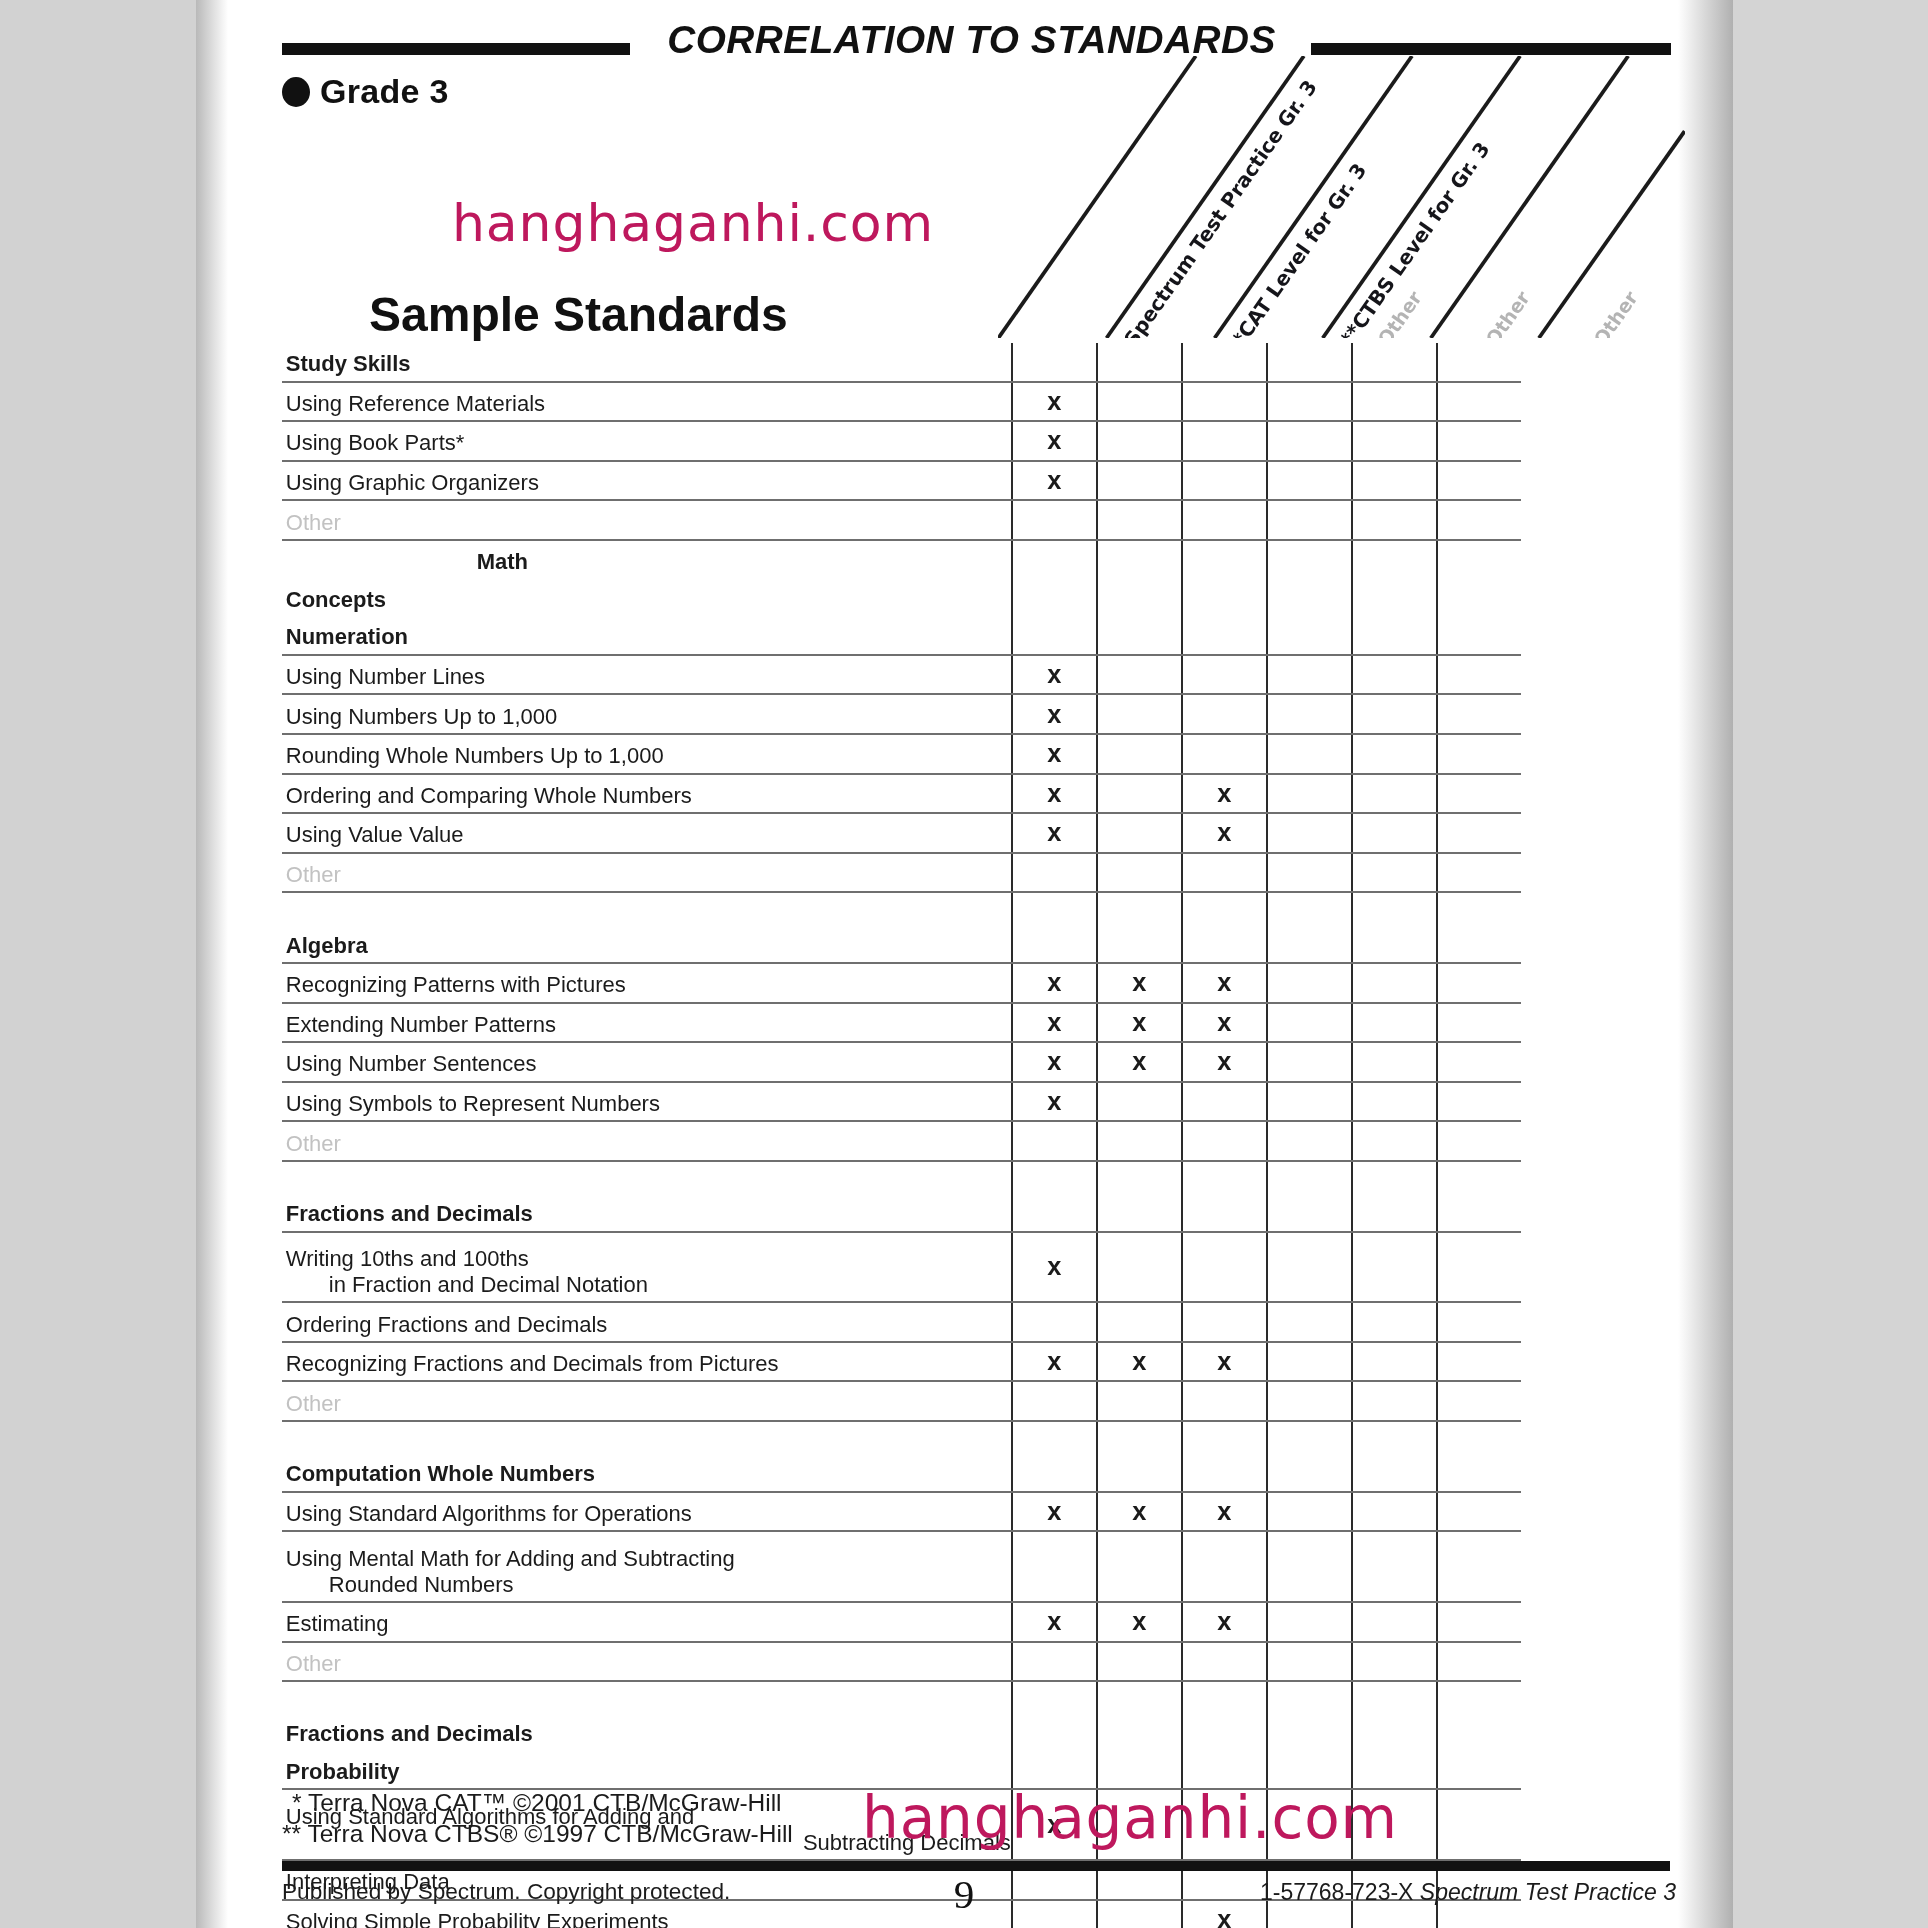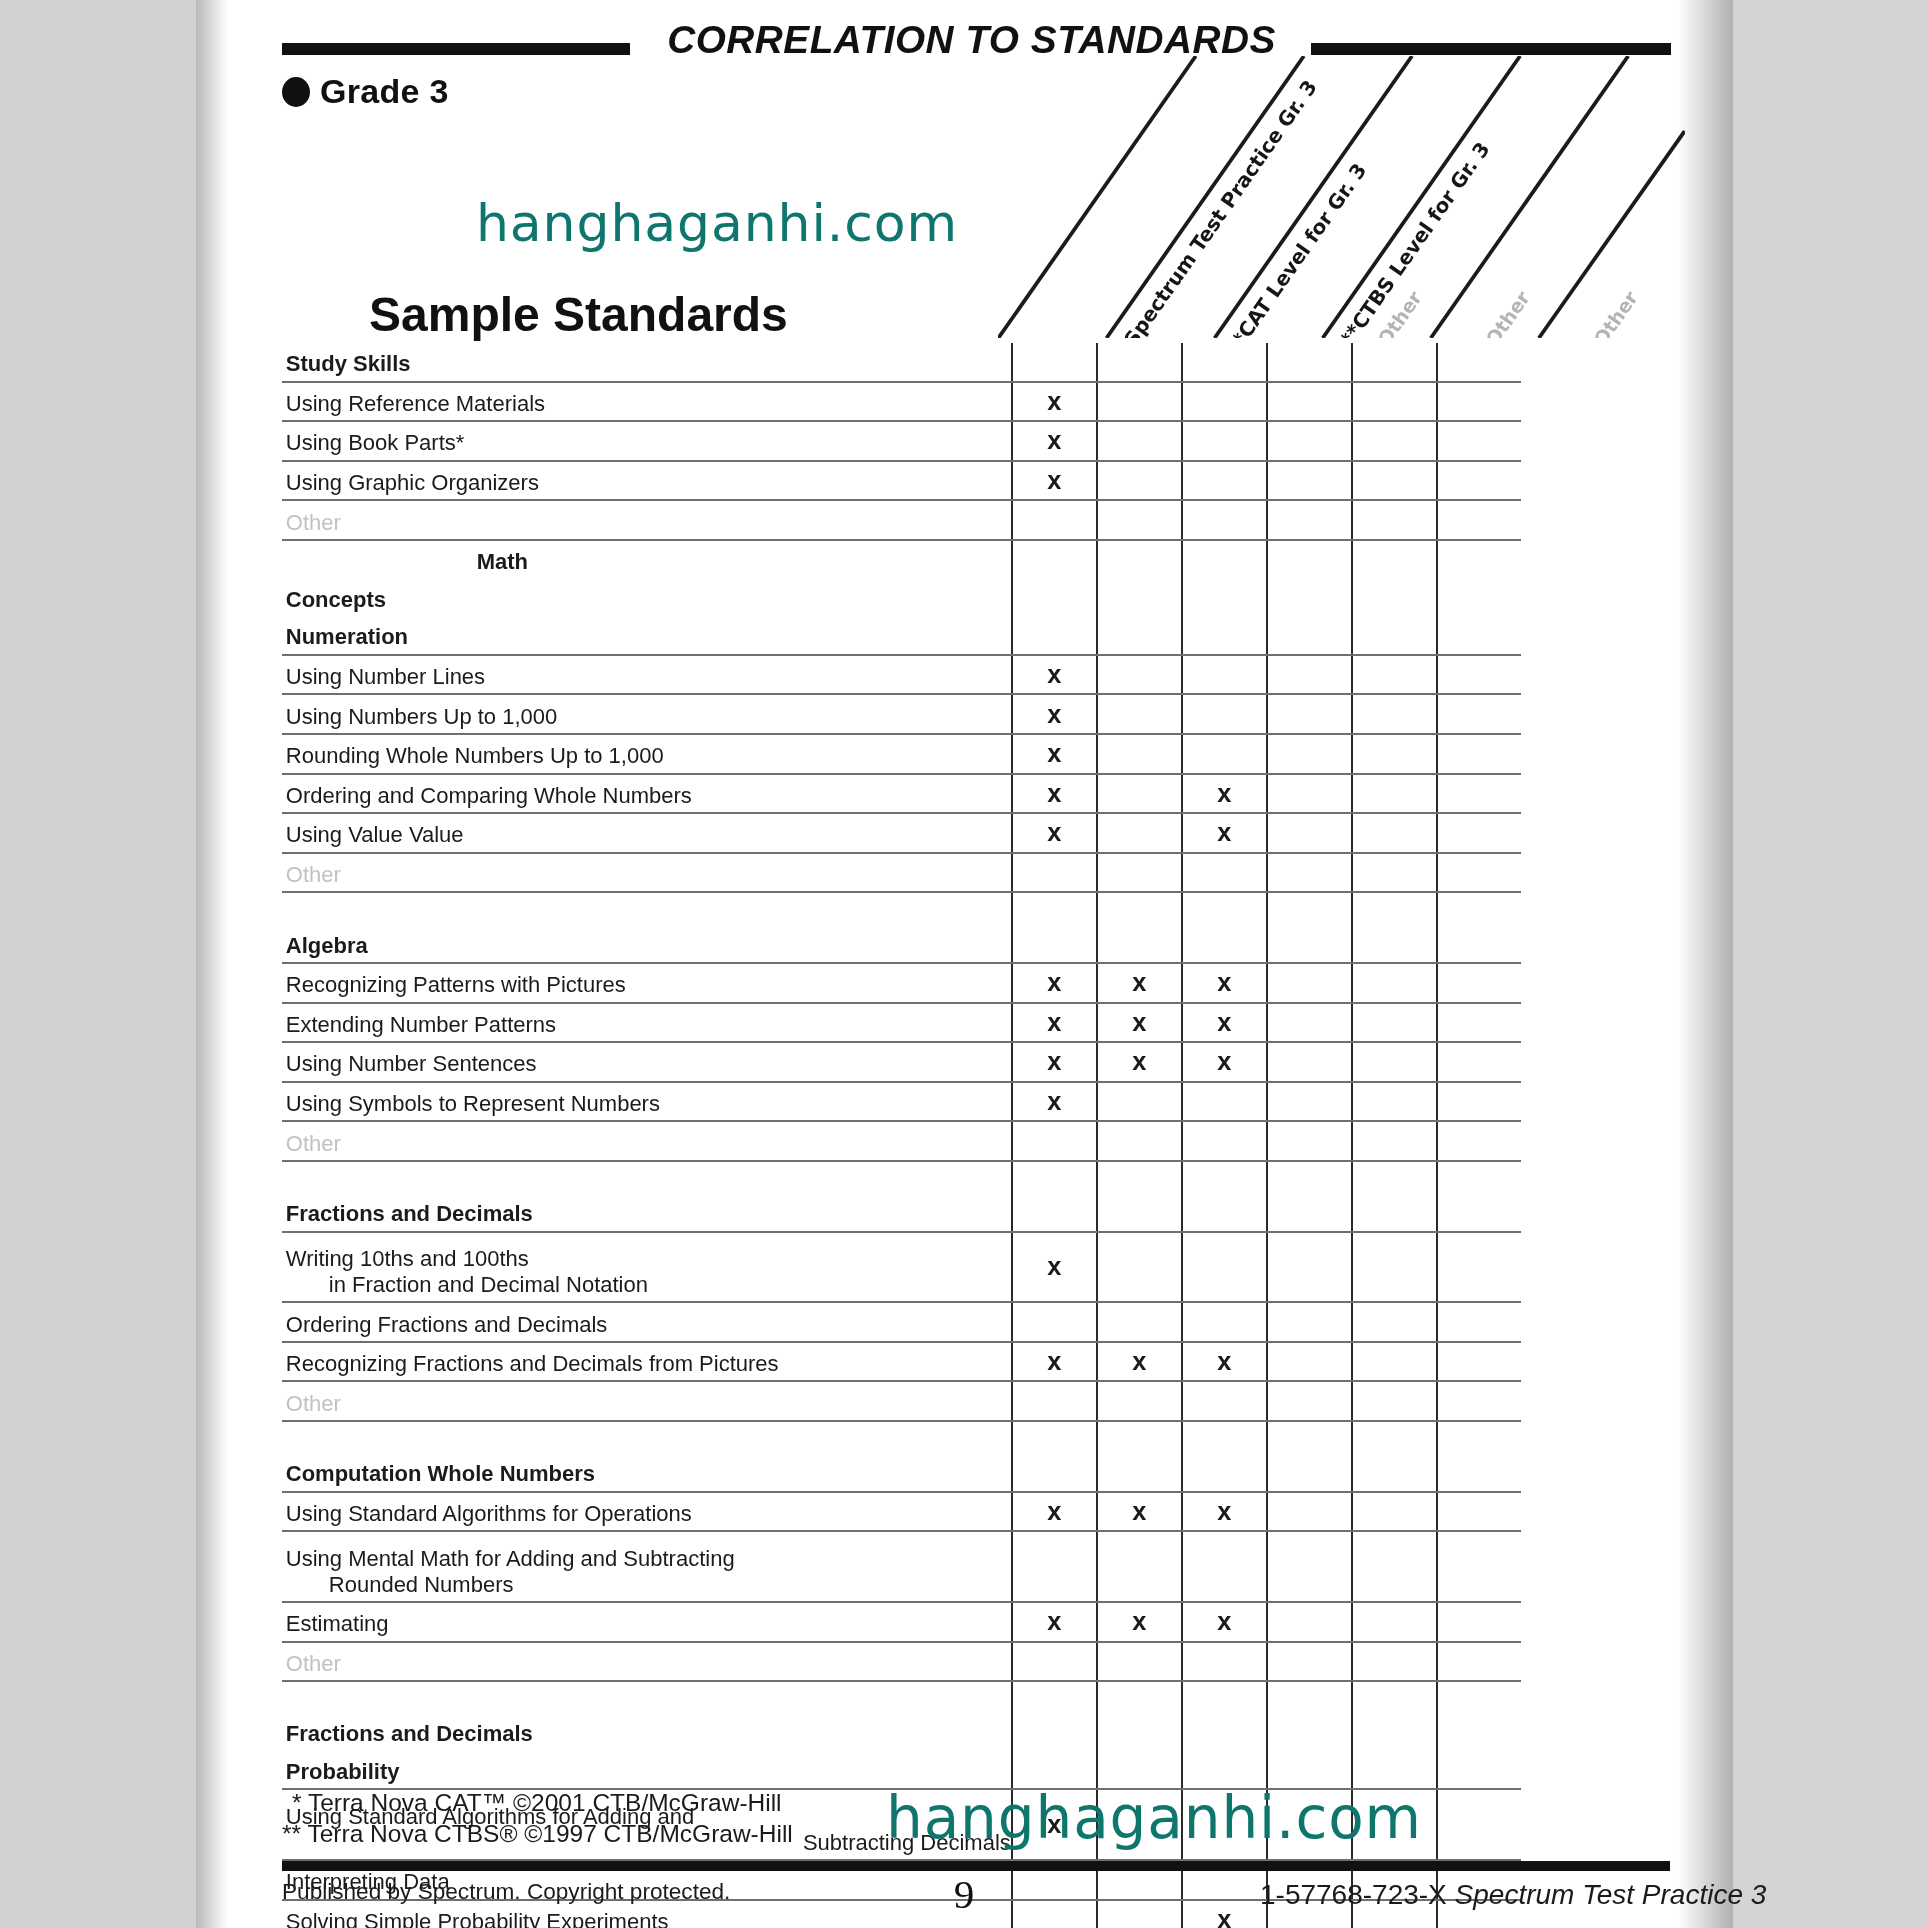--- a/index.html
+++ b/index.html
@@ -44,24 +44,23 @@
     position:absolute;left:282px;top:77px;width:28px;height:30px;
     border-radius:50%;background:#111;
   }
   .grade-label{
     position:absolute;left:320px;top:72px;
     font-size:34px;font-weight:bold;color:#111;letter-spacing:0.3px;
   }
 
   
   .wm{
-    position:absolute;color:#0f766e;font-weight:400;
+    position:absolute;color:#be185d;font-weight:400;
     font-family:"DejaVu Sans", sans-serif;
     white-space:nowrap;
-    margin-left:24px;
   }
   #wm-top{left:452px;top:193px;font-size:52px;letter-spacing:0.9px;}
   #wm-bot{left:862px;top:1784px;font-size:58px;letter-spacing:0.9px;}
 
   
   .sample-standards{
     position:absolute;left:369px;top:287px;
     font-size:48px;font-weight:bold;color:#111;
   }
 
@@ -117,21 +116,21 @@
   }
   #fn1{left:292px;top:1789px;}
   #fn2{left:282px;top:1820px;}
 
   .foot-rule{
     position:absolute;left:282px;top:1861px;width:1388px;height:10.4px;background:#111;
   }
   #foot-left{position:absolute;left:282px;top:1879px;font-size:22.6px;color:#1b1b1b;}
   #foot-page{position:absolute;left:0;right:0;top:1870px;text-align:center;
     font-size:41px;color:#111;font-family:"Liberation Serif", serif;}
-  #foot-right{position:absolute;left:1260px;top:1879px;font-size:28px;color:#1b1b1b;white-space:nowrap;}
+  #foot-right{position:absolute;left:1260px;top:1879px;font-size:23px;color:#1b1b1b;white-space:nowrap;}
   #foot-right .isbn{font-style:normal;}
   #foot-right .ital{font-style:italic;}
 </style>
 </head>
 <body>
 
 <div id="bgL"></div>
 <div id="bgR"></div>
 <div id="sheet"></div>
 <div id="shadeL"></div>

